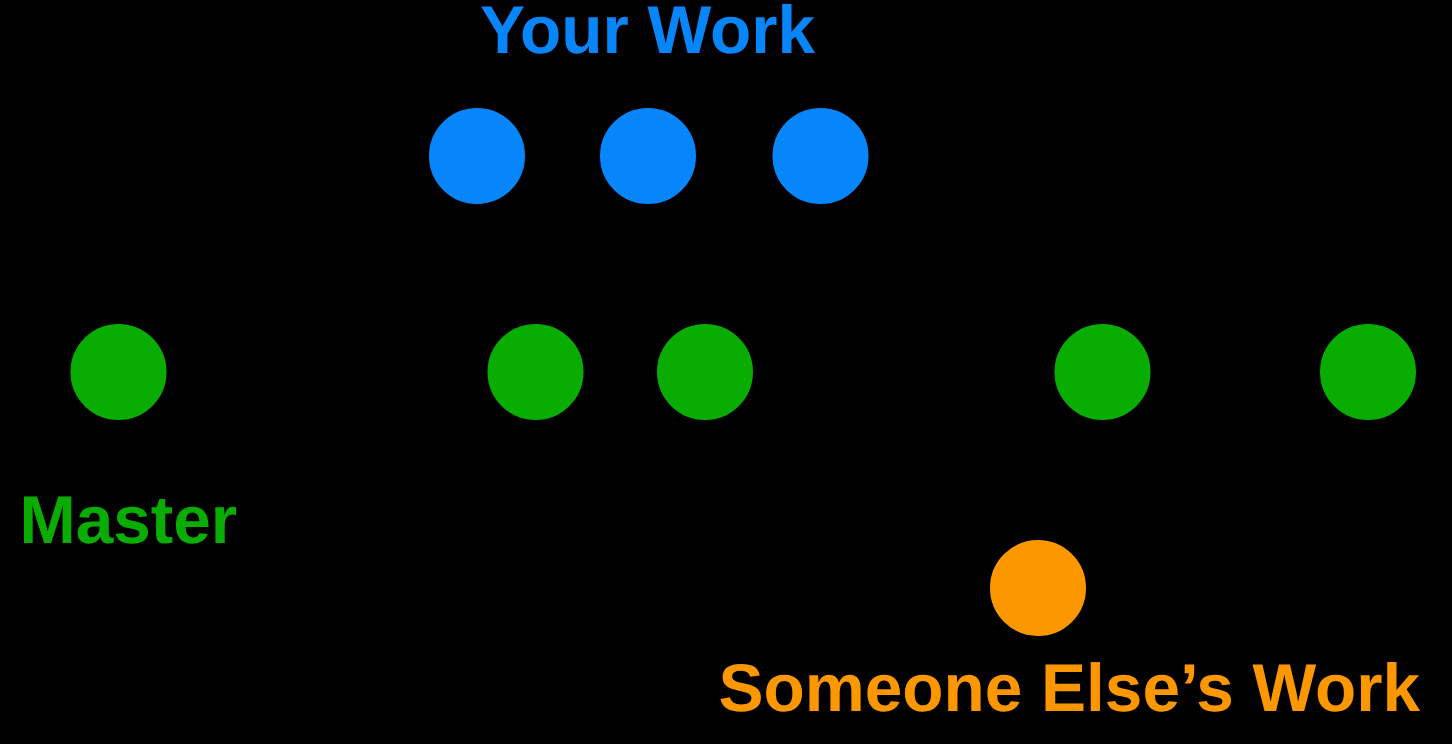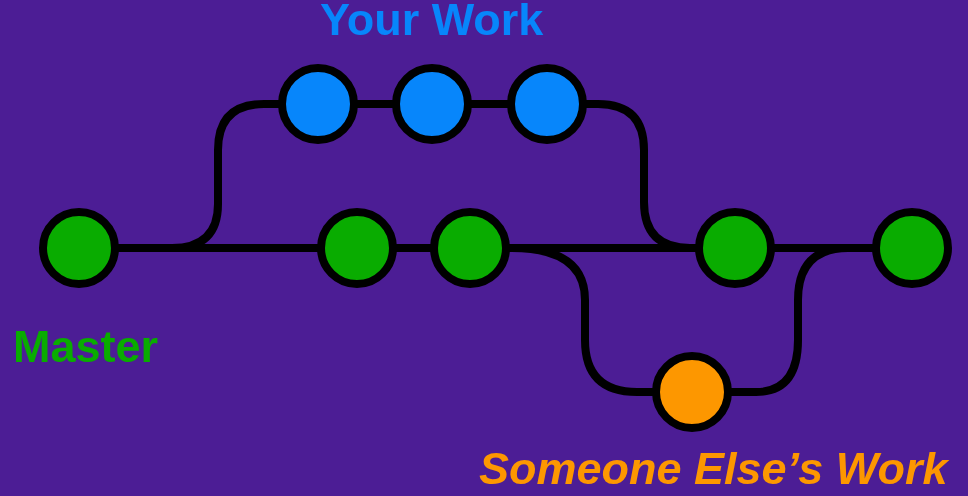--- a/index.html
+++ b/index.html
@@ -4,40 +4,40 @@
 <style>
   html, body {
     margin: 0;
     padding: 0;
     background: #ffffff;
   }
   .canvas {
     position: relative;
     width: 968px;
     height: 496px;
-    background: #4c1d95;
+    background: #000000;
     overflow: hidden;
     font-family: "Liberation Sans", sans-serif;
   }
   .canvas svg {
     position: absolute;
     left: 0;
     top: 0;
     display: block;
   }
   .label {
     position: absolute;
     font-weight: 700;
     font-size: 45px;
     line-height: 45px;
     white-space: nowrap;
   }
   .label-your-work { left: 320px; top: -3px; }
   .label-master   { left: 13px;  top: 302px; }
-  .label-someone  { left: 479px; top: 446px; font-style: italic; }
+  .label-someone  { left: 479px; top: 436px; }
 </style>
 </head>
 <body>
 
 <div class="canvas">
   <svg id="graph" width="968" height="496" viewBox="0 0 968 496">
       <path d="M 79 248 H 912" fill="none" stroke="#000000" stroke-width="8"></path>
       <path d="M 172 248 Q 218 248 218 204 L 218 150 Q 218 104 264 104 H 598 Q 644 104 644 150 L 644 202 Q 644 248 690 248" fill="none" stroke="#000000" stroke-width="8"></path>
       <path d="M 512 248 Q 585 248 585 300 L 585 340 Q 585 392 637 392 H 756 Q 798 392 798 340 L 798 300 Q 798 248 848 248" fill="none" stroke="#000000" stroke-width="8"></path>
       <circle cx="79" cy="248" r="36" fill="#09AC00" stroke="#000000" stroke-width="8"></circle>

